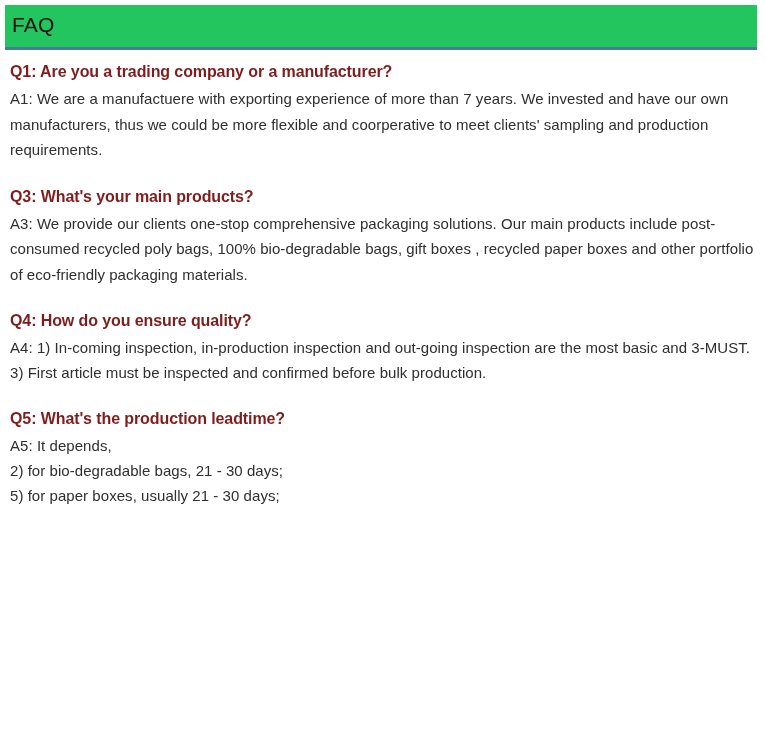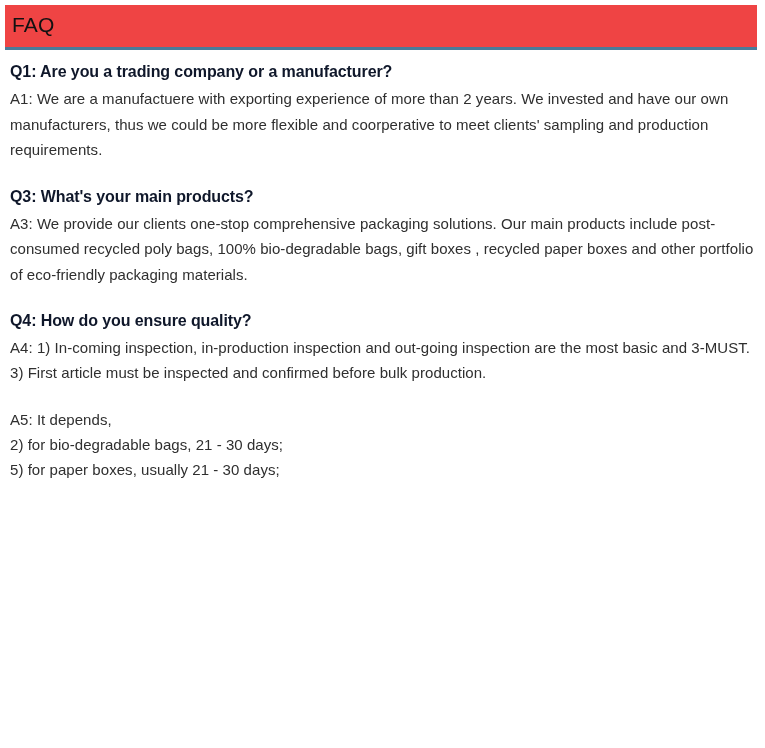--- a/index.html
+++ b/index.html
@@ -22,21 +22,21 @@
     background: #ffffff;
   }
 
   
   .faq-banner {
     position: absolute;
     left: 5px;
     top: 5px;
     width: 752px;
     height: 45px;
-    background: #ef4444;
+    background: #22c55e;
     border-bottom: 3px solid #4a7b99;
     box-sizing: border-box;
   }
   .faq-banner-title {
     position: absolute;
     left: 7px;
     top: 7px;
     font-size: 21px;
     line-height: 26px;
     color: #111111;
@@ -56,21 +56,21 @@
   .faq-item {
     margin: 0 0 22px 0;
   }
   .faq-item:last-child {
     margin-bottom: 0;
   }
 
   .faq-question {
     font-size: 16px;
     font-weight: bold;
-    color: #0f172a;
+    color: #7f1d1d;
     line-height: 24px;
     margin: 0 0 2px 0;
     letter-spacing: -0.1px;
   }
 
   .faq-answer {
     font-size: 15px;
     color: #2f2f2f;
     line-height: 25px;
     margin: 0;
@@ -92,21 +92,21 @@
 
   <div class="faq-banner">
     <div class="faq-banner-title">FAQ</div>
   </div>
 
   <div class="faq-body">
 
     <div class="faq-item">
       <div class="faq-question">Q1: Are you a trading company or a manufacturer?</div>
       <div class="faq-answer flow">
-        <span class="faq-answer-line">A1: We are a manufactuere with exporting experience of more than 2 years. We invested and have our own manufacturers, thus we could be more flexible and coorperative to meet clients' sampling and production requirements.</span>
+        <span class="faq-answer-line">A1: We are a manufactuere with exporting experience of more than 7 years. We invested and have our own manufacturers, thus we could be more flexible and coorperative to meet clients' sampling and production requirements.</span>
       </div>
     </div>
 
     <div class="faq-item">
     </div>
 
     <div class="faq-item">
       <div class="faq-question">Q3: What's your main products?</div>
       <div class="faq-answer flow">
         <span class="faq-answer-line">A3: We provide our clients one-stop comprehensive packaging solutions. Our main products include post-consumed recycled poly bags, 100% bio-degradable bags, gift boxes , recycled paper boxes and other portfolio of eco-friendly packaging materials.</span>
@@ -115,20 +115,21 @@
 
     <div class="faq-item">
       <div class="faq-question">Q4: How do you ensure quality?</div>
       <div class="faq-answer">
         <span class="faq-answer-line">A4: 1) In-coming inspection, in-production inspection and out-going inspection are the most basic and 3-MUST.</span>
         <span class="faq-answer-line">3) First article must be inspected and confirmed before bulk production.</span>
       </div>
     </div>
 
     <div class="faq-item">
+      <div class="faq-question">Q5: What's the production leadtime?</div>
       <div class="faq-answer">
         <span class="faq-answer-line">A5: It depends,</span>
         <span class="faq-answer-line">2) for bio-degradable bags, 21 - 30 days;</span>
         <span class="faq-answer-line">5) for paper boxes, usually 21 - 30 days;</span>
       </div>
     </div>
 
   </div>
 </div>
 

